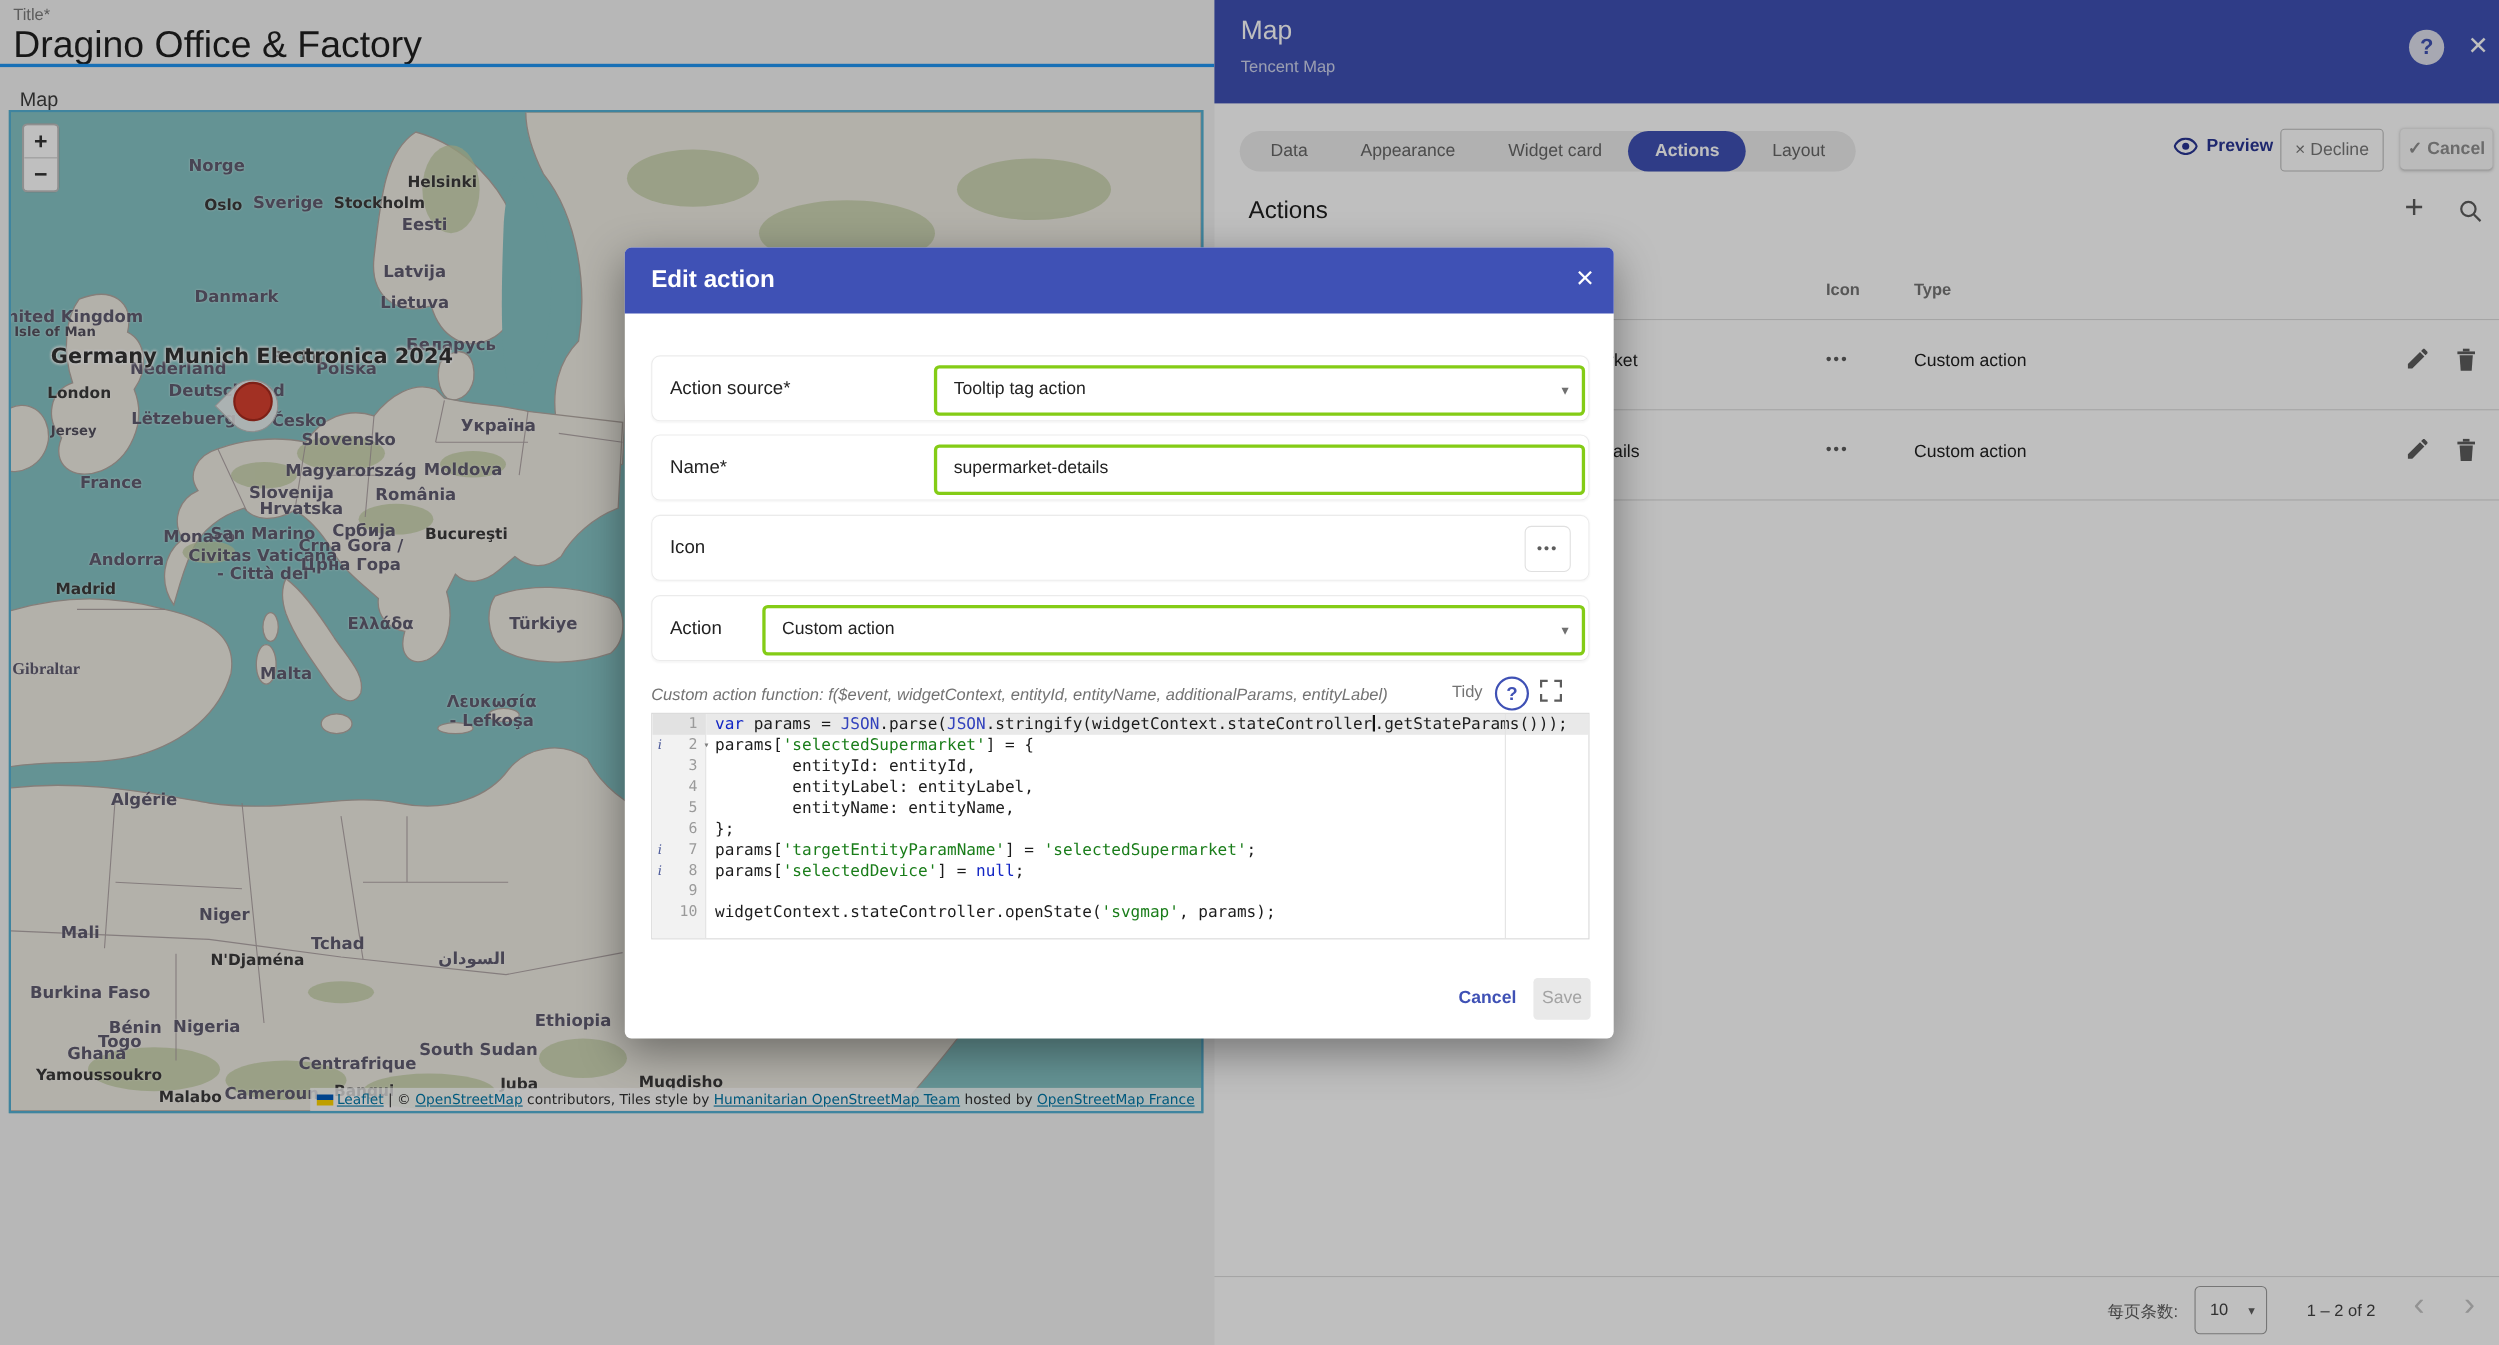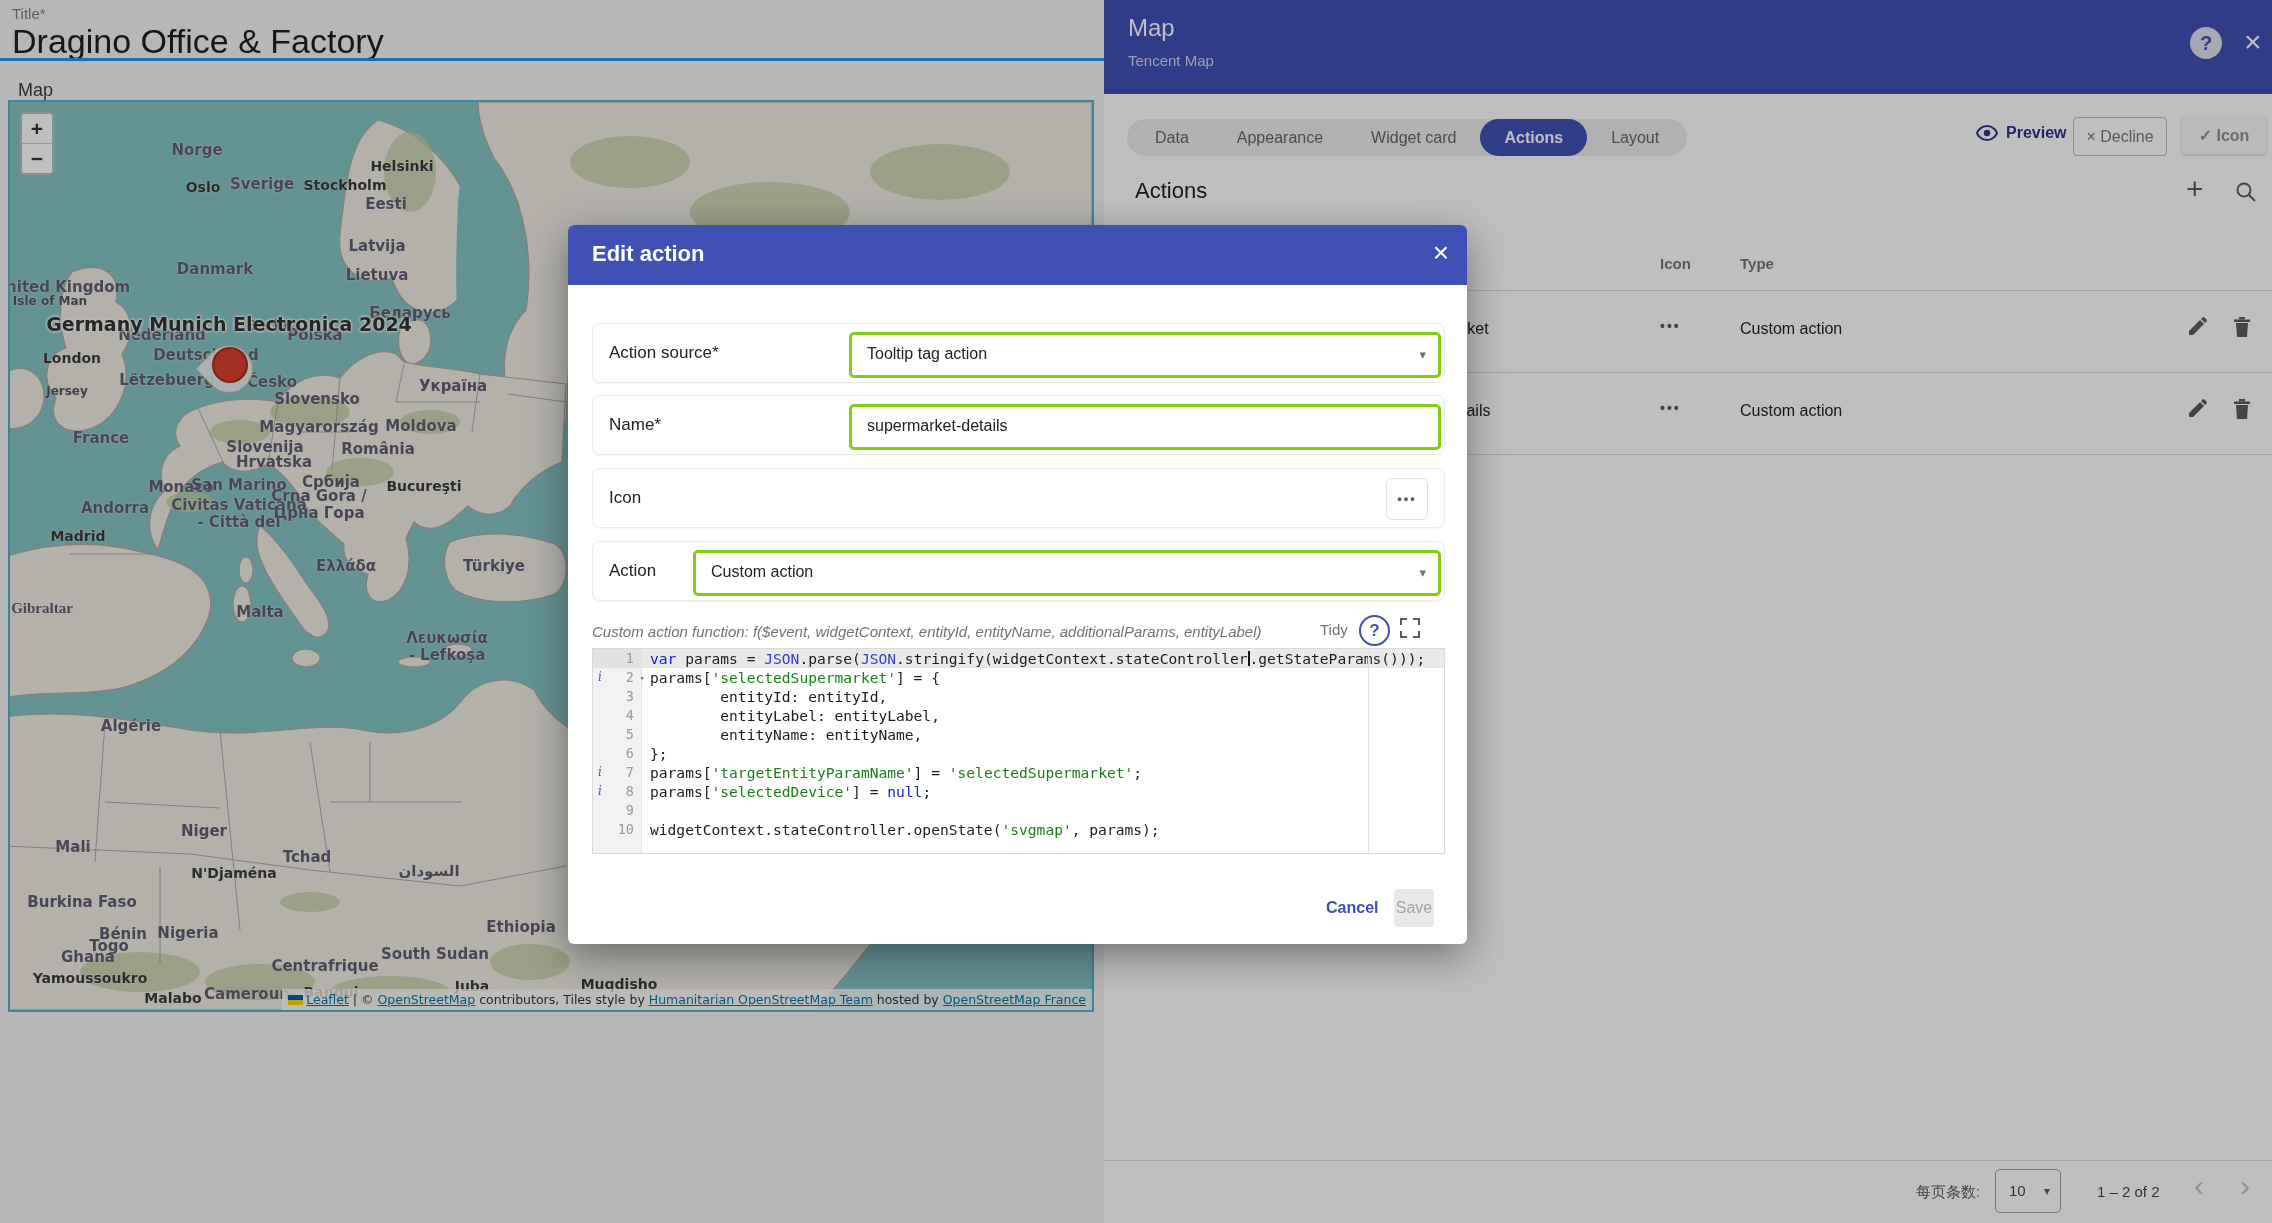--- a/index.html
+++ b/index.html
@@ -106,21 +106,21 @@
             color:#4c5a9a;font-size:12px;}
   .gl .fold{position:absolute;right:-4px;top:1px;color:#808080;font-size:9px;}
   .codepane{position:absolute;left:49px;top:0;right:0;height:100%;}
   .cl{height:19px;line-height:19px;white-space:pre;padding-left:8px;color:#1c1c1c;}
   .cl .k,.cl .c{color:#1225c4;} .cl .j{color:#3342bd;} .cl .s{color:#1a7d1a;}
   .cl .cur{display:inline-block;width:0;height:15px;border-left:2px solid #111;vertical-align:-2px;}
   .l-active{background:#e9e9e9;}
   .g-active{background:#e2e2e2;}
   .pmargin{position:absolute;left:775px;top:0;height:100%;border-left:1px solid #e3e3e3;}
   .m-cancel{position:absolute;left:758px;top:674px;font-size:16px;font-weight:bold;color:#3f51b5;cursor:pointer;}
-  .m-save{position:absolute;left:826px;top:664px;width:40px;height:38px;background:#e9e9e9;border-radius:4px;
+  .m-save{position:absolute;left:826px;top:664px;width:52px;height:38px;background:#e9e9e9;border-radius:4px;
           text-align:center;line-height:38px;font-size:16px;color:#a3a3a3;cursor:default;}
   svg.ic{display:block;}
 </style>
 </head>
 <body>
 
 <div class="page">
 
   <div class="dash">
     <div class="title-label">Title*</div>
@@ -293,21 +293,21 @@
       </div>
 
     <div class="preview-btn">
       <svg class="ic" width="22" height="16" viewBox="0 0 22 16">
         <path d="M11 1 C5 1 1.5 6 1 8 C1.5 10 5 15 11 15 C17 15 20.5 10 21 8 C20.5 6 17 1 11 1 Z" fill="none" stroke="#283593" stroke-width="2"></path>
         <circle cx="11" cy="8" r="3.2" fill="#283593"></circle>
       </svg>
       <span>Preview</span>
     </div>
     <div class="decline-btn">× Decline</div>
-    <div class="apply-btn">✓ Icon</div>
+    <div class="apply-btn">✓ Cancel</div>
 
     <div class="sect-title">Actions</div>
     <div class="plus-ic">+</div>
     <div class="search-ic">
       <svg class="ic" width="24" height="24" viewBox="0 0 24 24">
         <circle cx="10" cy="10" r="6.5" fill="none" stroke="#5c5c5c" stroke-width="2"></circle>
         <line x1="15" y1="15" x2="21" y2="21" stroke="#5c5c5c" stroke-width="2"></line>
       </svg>
     </div>
 

